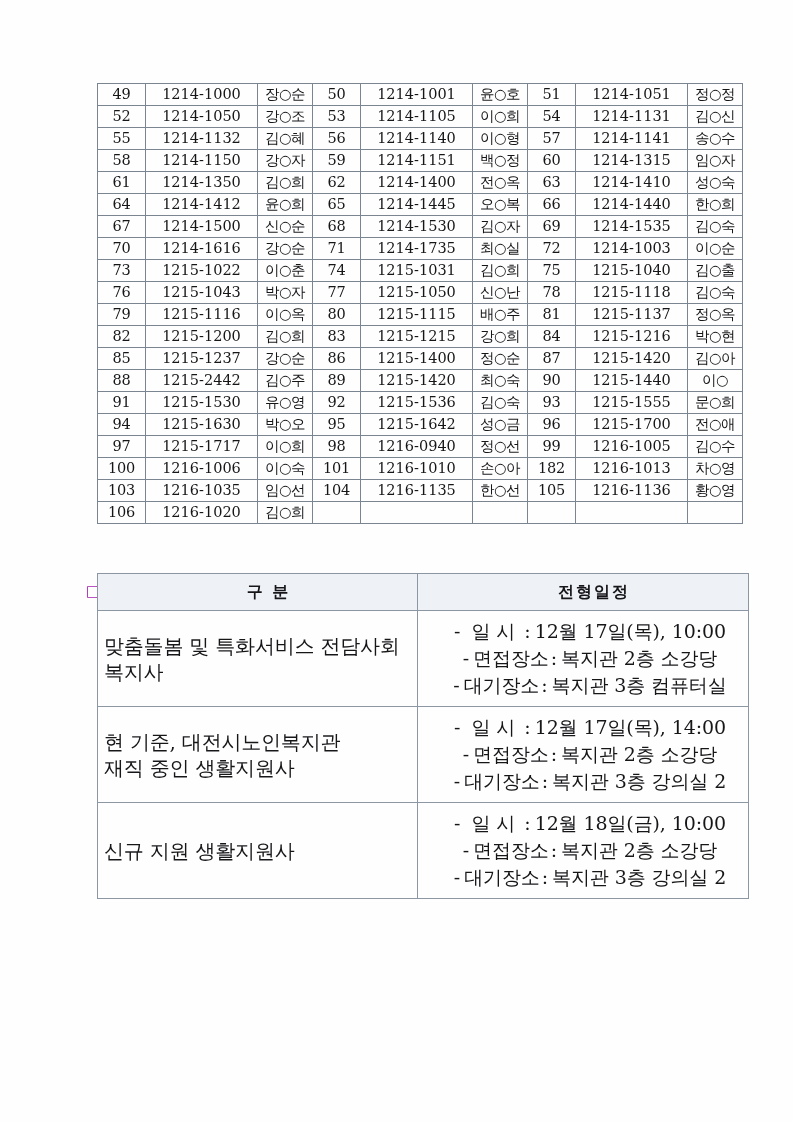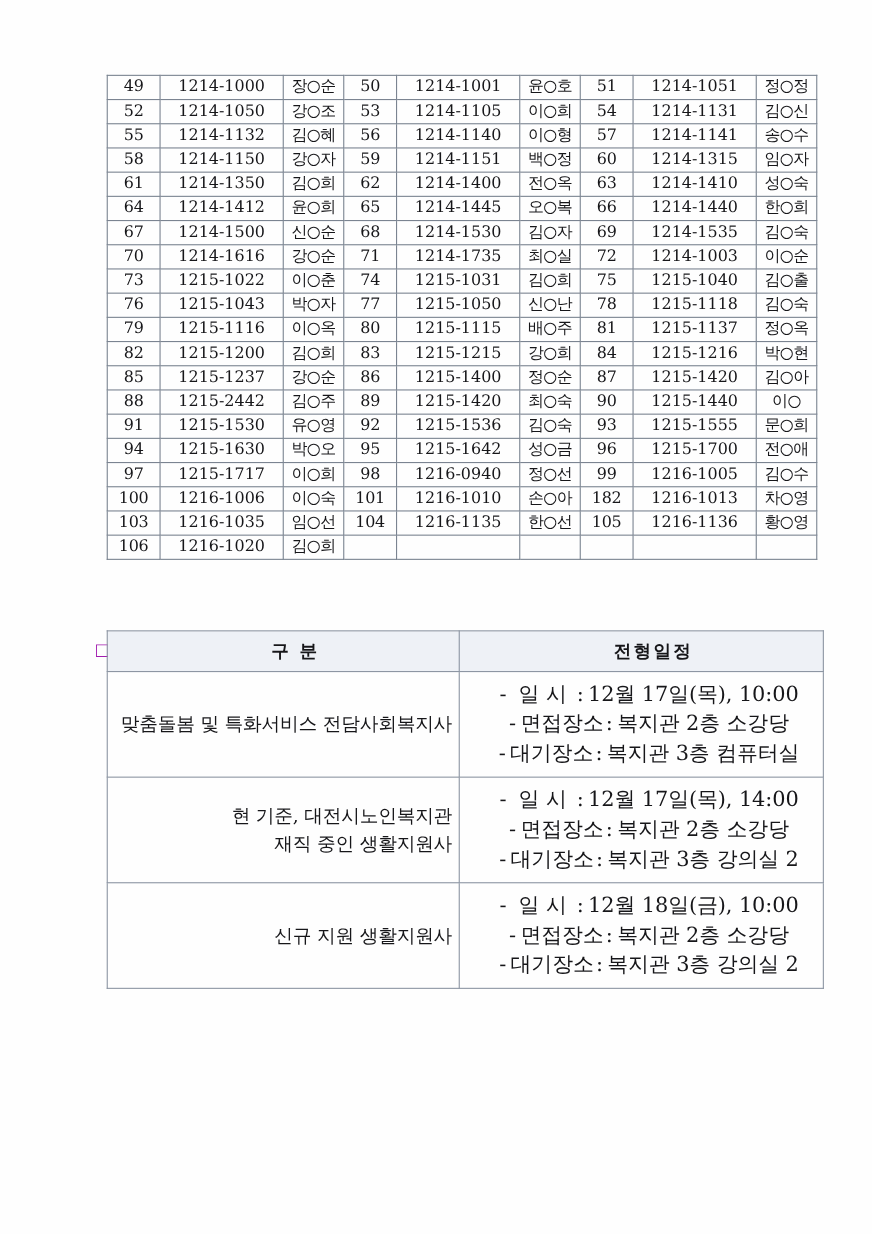--- a/index.html
+++ b/index.html
@@ -21,21 +21,21 @@
     left: 0; top: 0;
     width: 793px;
     height: 1122px;
     background: #fefefe;
   }
 
   
   .applicants-wrap {
     position: absolute;
     left: 97px;
-    top: 68px;
+    top: 83px;
     width: 601px;
   }
   table.applicants {
     border-collapse: collapse;
     width: 601px;
     table-layout: fixed;
   }
   table.applicants td {
     border: 1px solid #7b8491;
     height: 21px;
@@ -105,22 +105,22 @@
     font-size: 16px;
     height: 34px;
     letter-spacing: 2px;
     text-align: center;
     padding-left: 23px;
   }
   table.schedule th.col-div  { width: 295px; }
   table.schedule th.col-sched{ width: 306px; }
 
   table.schedule td.div-cell {
-    text-align: right;
-    font-size: 17px;
+    text-align: left;
+    font-size: 20px;
     line-height: 26px;
     letter-spacing: -0.2px;
     padding: 4px 6px;
     margin-top: 24px;
   }
   table.schedule td.sched-cell {
     padding: 7px 0 7px 14px;
     font-size: 19px;
     line-height: 27px;
     letter-spacing: -0.1px;

